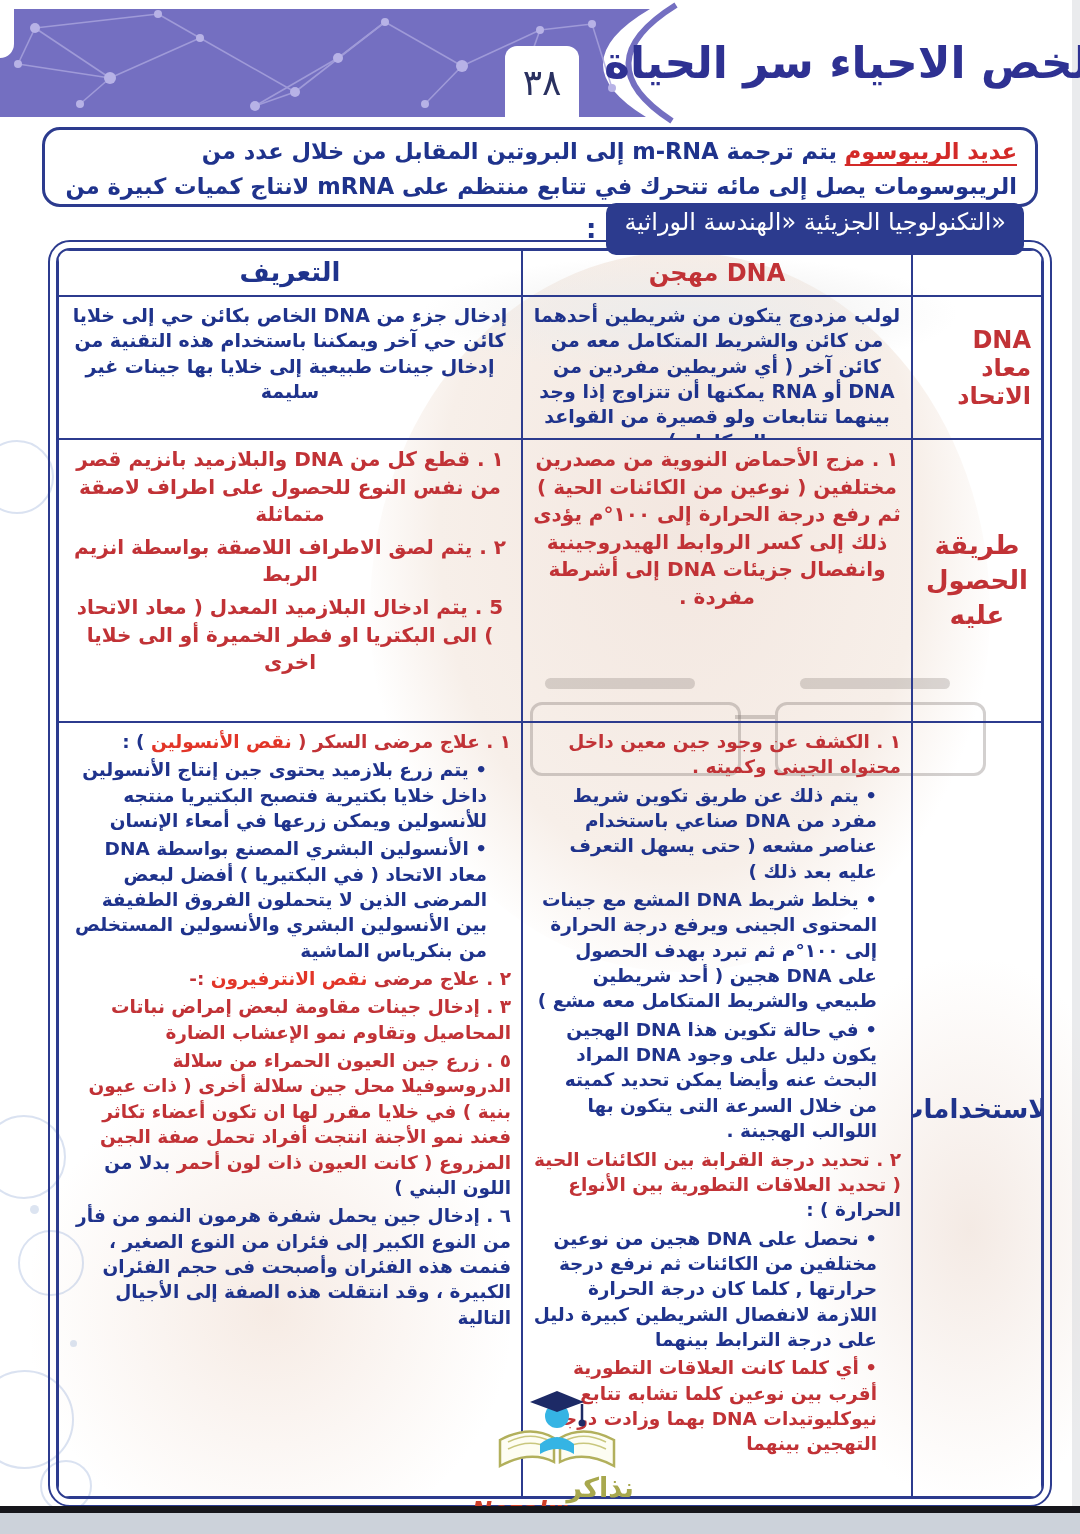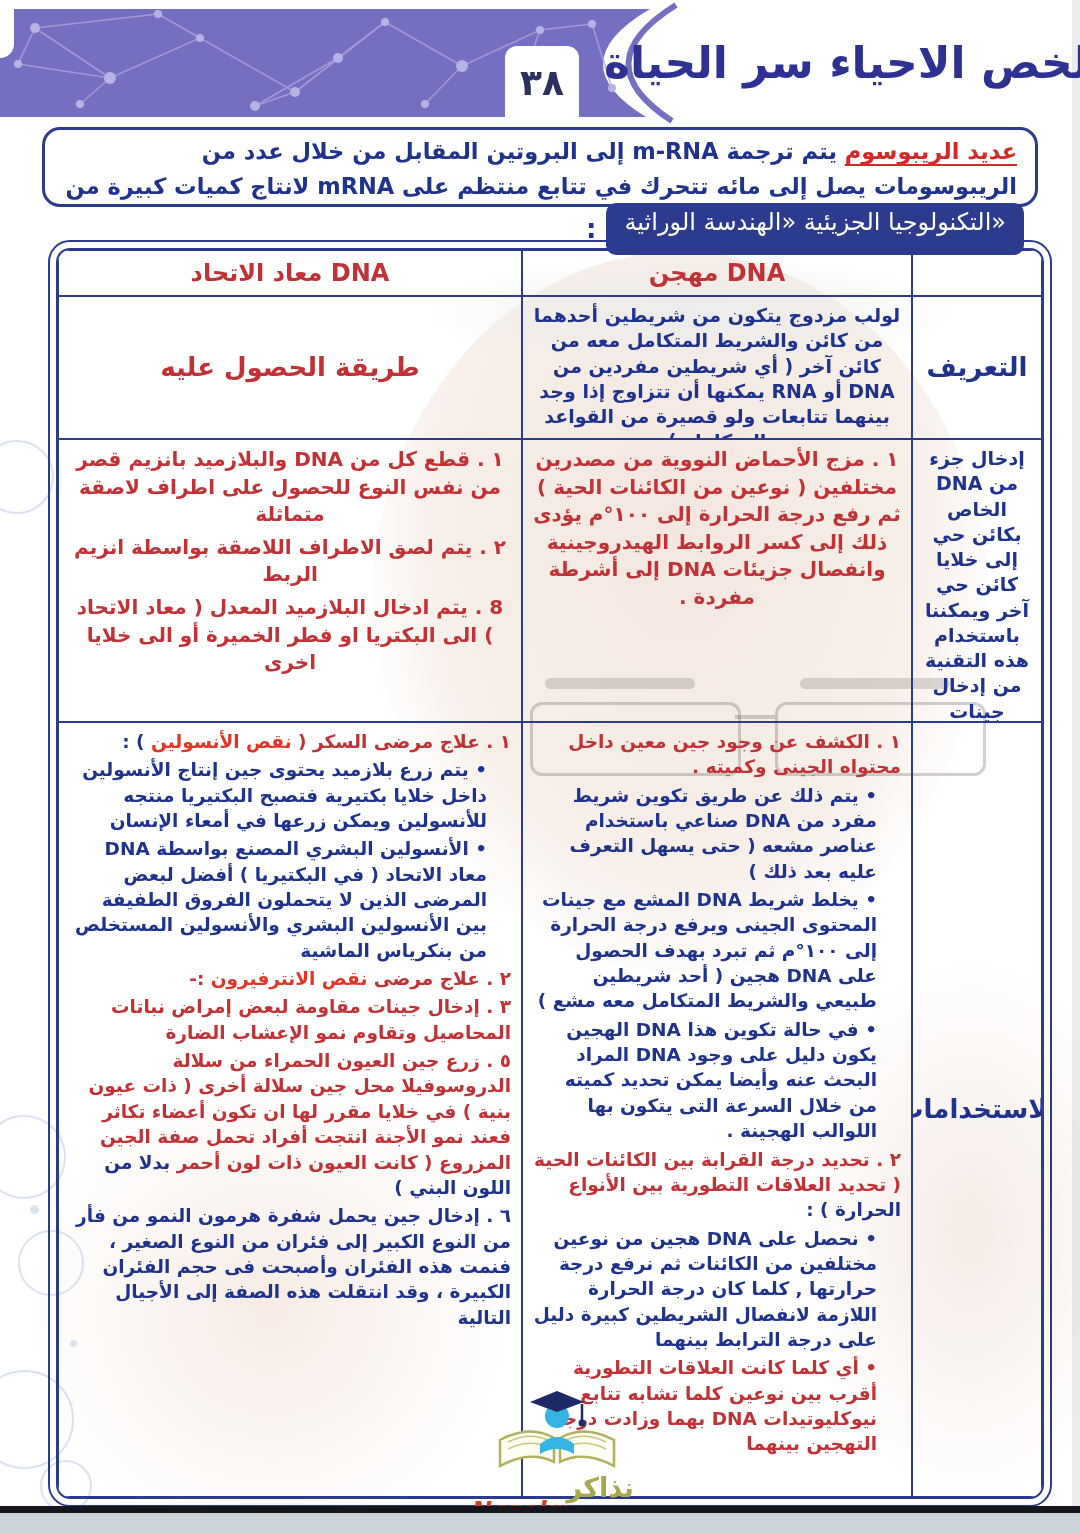--- a/index.html
+++ b/index.html
@@ -23,21 +23,21 @@
     background:radial-gradient(ellipse, #f4eae4 0%, rgba(255,255,255,0) 72%);}
   .wm-circle{border:2px solid rgba(140,165,210,.32);border-radius:50%;}
   .wm-dot{background:rgba(140,165,210,.30);border-radius:50%;}
   .scan-edge{right:0;top:0;bottom:0;width:8px;background:#d9dade;opacity:.55;}
   
   .banner-svg{position:absolute;left:0;top:0;z-index:1;}
   .page-tab{
     position:absolute;left:505px;top:46px;width:74px;height:72px;z-index:2;
     background:#ffffff;border-radius:12px 12px 0 0;
     display:flex;align-items:center;justify-content:center;
-    color:#2a3160;font-size:36px;font-weight:700;
+    color:#2a3160;font-size:36px;font-weight:400;
   }
   .page-title{
     position:absolute;left:655px;top:18px;width:412px;height:88px;z-index:2;margin:0;
     display:flex;align-items:center;justify-content:center;
     color:#2e3192;font-size:44px;font-weight:800;letter-spacing:-1px;white-space:nowrap;
   }
   
   .intro-box{
     position:absolute;left:42px;top:127px;width:996px;height:80px;z-index:2;
     border:3.5px solid #2c3b8e;border-radius:18px;box-sizing:border-box;
@@ -166,38 +166,38 @@
   <div class="label-row">
     <span class="label-colon">:</span>
     <div class="label-box">التكنولوجيا الجزيئية «الهندسة الوراثية»</div>
   </div>
 
   <div class="table-outer">
     <div class="tgrid">
 
       <div class="cell"></div>
       <div class="cell colhead">DNA مهجن</div>
+      <div class="cell rowhead">التعريف</div>
+
       <div class="cell colhead">DNA معاد الاتحاد</div>
-
-      <div class="cell rowhead">التعريف</div>
       <div class="cell def-cell">
         <p class="navy">لولب مزدوج يتكون من شريطين أحدهما من كائن والشريط المتكامل معه من كائن آخر ( أي شريطين مفردين من DNA أو RNA يمكنها أن تتزاوج إذا وجد بينهما تتابعات ولو قصيرة من القواعد المتكاملة )</p>
       </div>
-      <div class="cell rowhead red">طريقة الحصول عليه</div>
-
       <div class="cell def-cell">
         <p class="navy">إدخال جزء من DNA الخاص بكائن حي إلى خلايا كائن حي آخر ويمكننا باستخدام هذه التقنية من إدخال جينات طبيعية إلى خلايا بها جينات غير سليمة</p>
       </div>
+
+      <div class="cell rowhead red">طريقة الحصول عليه</div>
       <div class="cell method-cell">
         <p class="red">١ . مزج الأحماض النووية من مصدرين مختلفين ( نوعين من الكائنات الحية ) ثم رفع درجة الحرارة إلى ١٠٠°م يؤدى ذلك إلى كسر الروابط الهيدروجينية وانفصال جزيئات DNA إلى أشرطة مفردة .</p>
       </div>
       <div class="cell method-cell">
         <p class="red">١ . قطع كل من DNA والبلازميد بانزيم قصر من نفس النوع للحصول على اطراف لاصقة متماثلة</p>
         <p class="red">٢ . يتم لصق الاطراف اللاصقة بواسطة انزيم الربط</p>
-        <p class="red">8 . يتم ادخال البلازميد المعدل ( معاد الاتحاد ) الى البكتريا او فطر الخميرة أو الى خلايا اخرى</p>
+        <p class="red">5 . يتم ادخال البلازميد المعدل ( معاد الاتحاد ) الى البكتريا او فطر الخميرة أو الى خلايا اخرى</p>
       </div>
 
       <div class="cell rowhead">الاستخدامات</div>
       <div class="cell uses-cell">
         <p class="red">١ . الكشف عن وجود جين معين داخل محتواه الجينى وكميته .</p>
         <p class="navy bullet">يتم ذلك عن طريق تكوين شريط مفرد من DNA صناعي باستخدام عناصر مشعه ( حتى يسهل التعرف عليه بعد ذلك )</p>
         <p class="navy bullet">يخلط شريط DNA المشع مع جينات المحتوى الجينى ويرفع درجة الحرارة إلى ١٠٠°م ثم تبرد بهدف الحصول على DNA هجين ( أحد شريطين طبيعي والشريط المتكامل معه مشع )</p>
         <p class="navy bullet">في حالة تكوين هذا DNA الهجين يكون دليل على وجود DNA المراد البحث عنه وأيضا يمكن تحديد كميته من خلال السرعة التى يتكون بها اللوالب الهجينة .</p>
         <p><span class="red">٢ . تحديد درجة القرابة بين الكائنات الحية ( تحديد العلاقات التطورية بين الأنواع</span><span class="navy"> الحرارة ) :</span></p>
         <p class="navy bullet">نحصل على DNA هجين من نوعين مختلفين من الكائنات ثم نرفع درجة حرارتها , كلما كان درجة الحرارة اللازمة لانفصال الشريطين كبيرة دليل على درجة الترابط بينهما</p>

